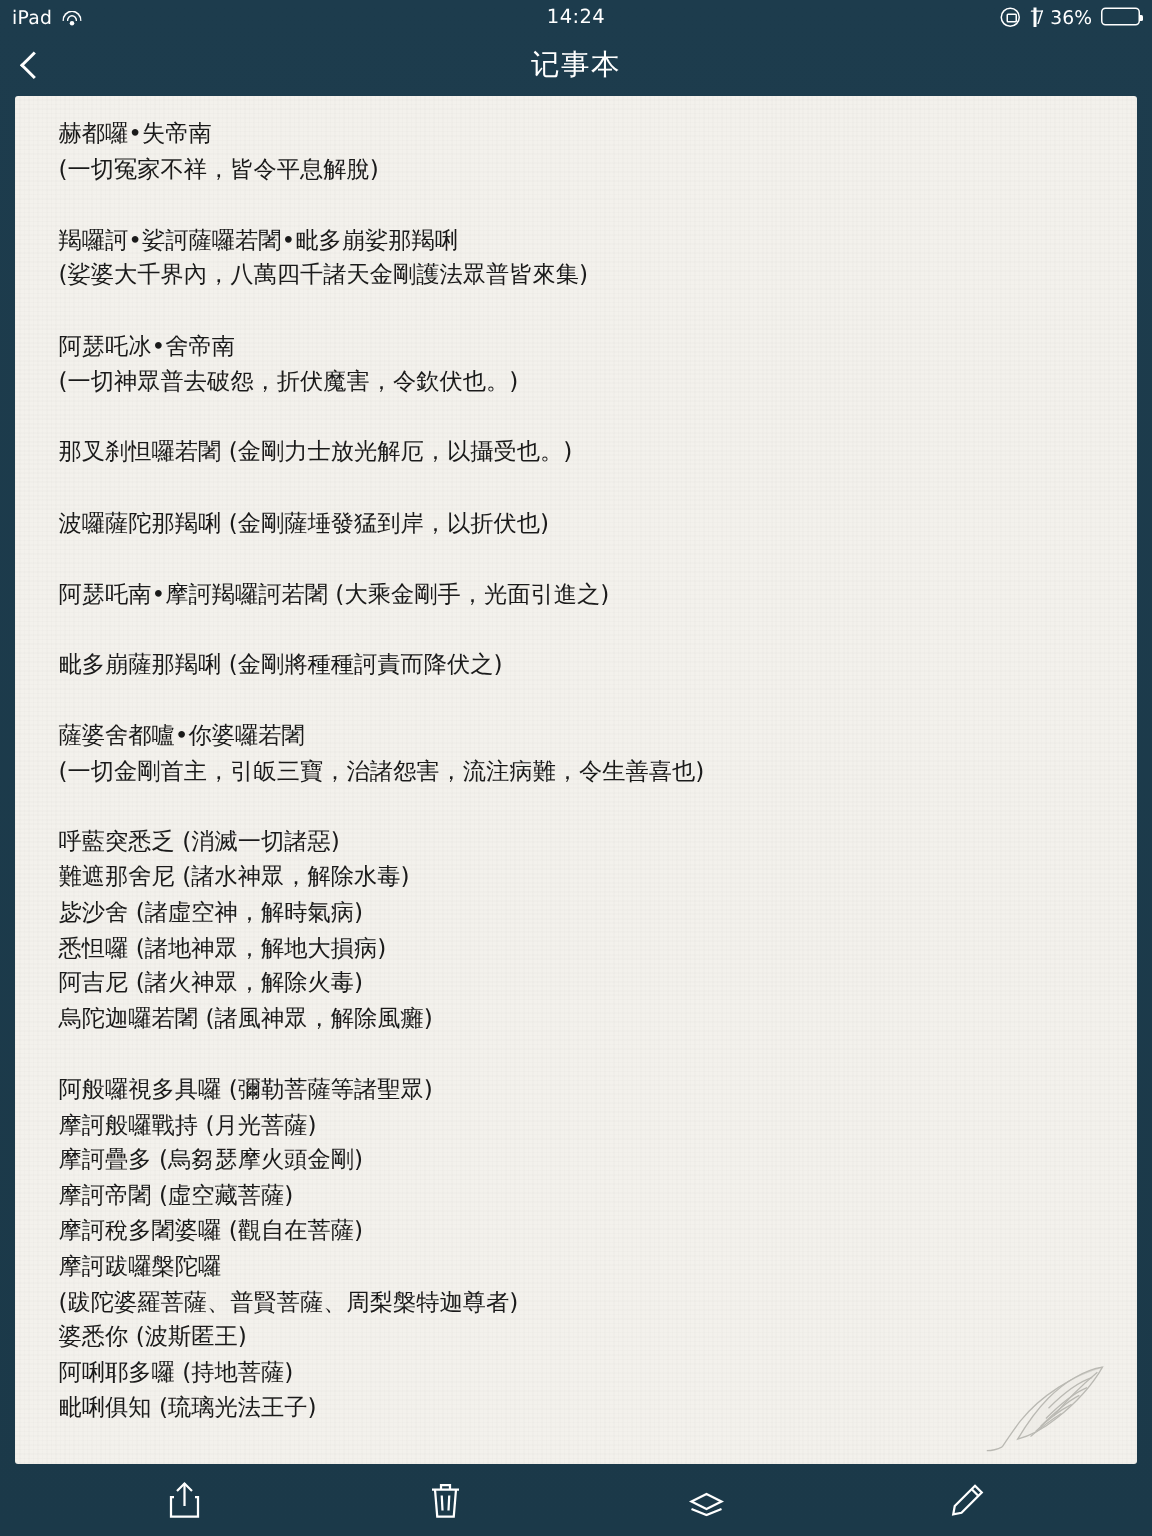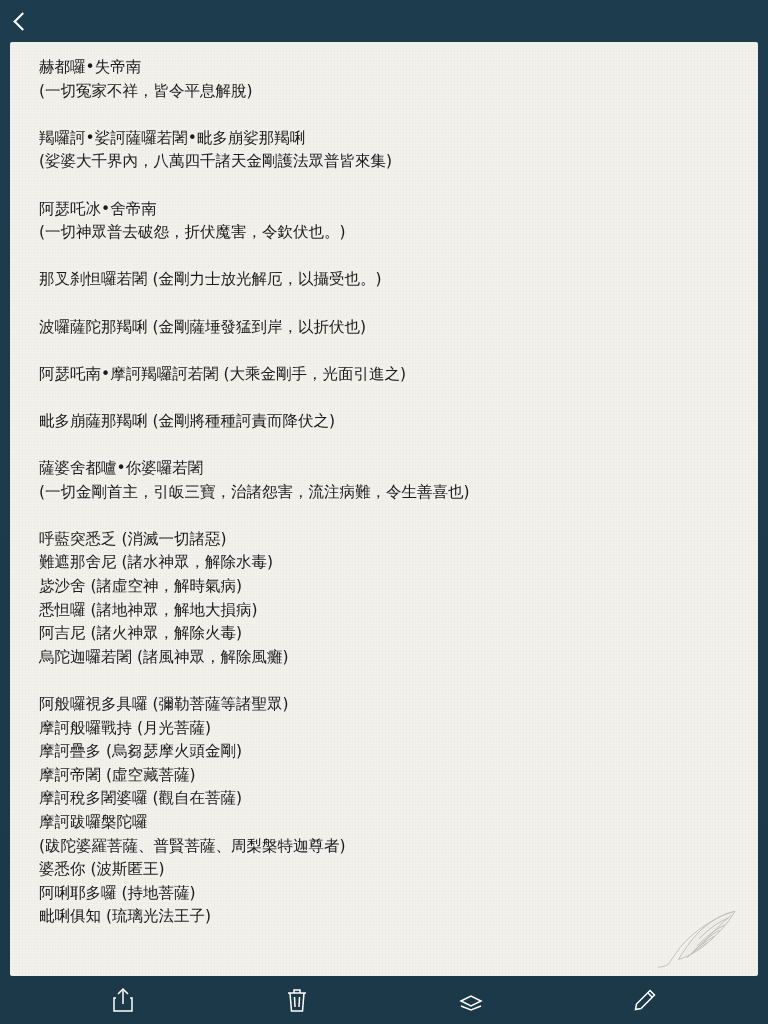--- a/index.html
+++ b/index.html
@@ -154,25 +154,47 @@
     display: flex; align-items: center; justify-content: center;
     cursor: pointer;
   }
   .tb-btn svg { display: block; }
 </style>
 </head>
 <body>
 
 <div class="screen">
 
+  <div class="statusbar">
+    <div class="sb-left">
+      <span class="sb-device">iPad</span>
+      <span class="wifi-icon">
+          <i></i>
+          <i></i>
+          <i></i>
+        </span>
+    </div>
+    <div class="sb-center">
+      <span>14:24</span>
+    </div>
+    <div class="sb-right">
+      <span class="lock-rot"></span>
+      <span class="bt-icon"></span>
+      <span>36%</span>
+      <span class="batt">
+        <span class="batt-fill" id="batt-fill" style="width: 36%;"></span>
+      </span>
+    </div>
+  </div>
 
   <div class="navbar">
     <div class="back-btn">
       <span class="chev"></span>
     </div>
+    <div class="nav-title">记事本</div>
   </div>
 
   <div class="page-wrap">
     <div class="note-page">
       <div class="note-body">赫都囉•失帝南
 (一切冤家不祥，皆令平息解脫)
 
 羯囉訶•娑訶薩囉若闍•毗多崩娑那羯唎
 (娑婆大千界內，八萬四千諸天金剛護法眾普皆來集)
 

